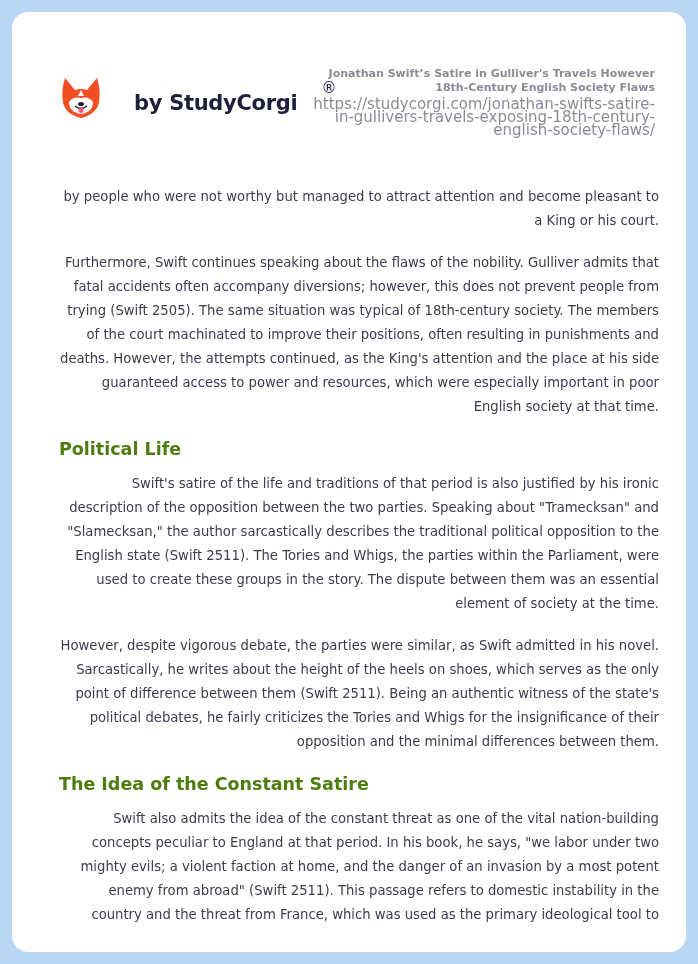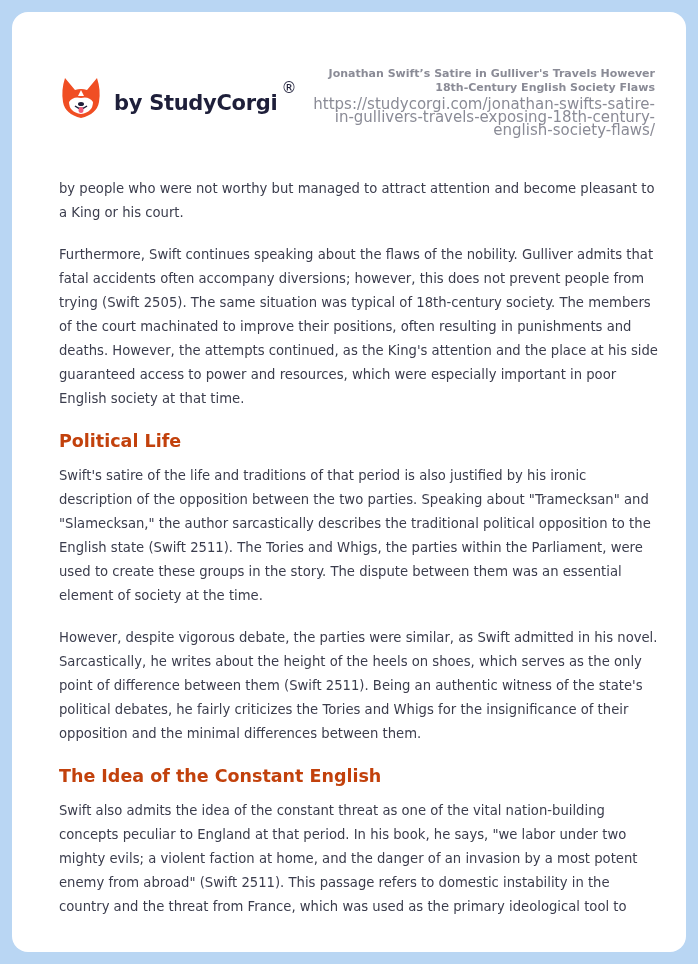--- a/index.html
+++ b/index.html
@@ -16,21 +16,21 @@
     width: 674px; height: 940px;
     background: #ffffff;
     border-radius: 16px;
     overflow: hidden;
   }
   .header {
     position: absolute; left: 0; top: 0; width: 674px; height: 150px;
   }
   .logo {
     position: absolute; left: 49px; top: 64px;
-    display: flex; align-items: center;
+    display: flex; align-items: center; gap: 20px;
   }
   .logo-icon { width: 40px; height: 44px; }
   .logo-text {
     margin-left: 13px;
     font-family: "DejaVu Sans", sans-serif;
     font-weight: bold;
     font-size: 21px;
     color: #1e1f3a;
     letter-spacing: -0.3px;
     margin-top: 10px;
@@ -54,24 +54,24 @@
     font-size: 15px; line-height: 13px;
     color: #8a8b96; margin-top: 3px;
   }
   .content {
     position: absolute; left: 47px; top: 165px; width: 600px;
     color: #3b3d4d;
     font-family: "DejaVu Sans", sans-serif;
     font-size: 13.2px;
     line-height: 24px;
   }
-  .content p { margin: 0 0 18px 0; }
+  .content p { margin: 8px 0 18px 0; text-align: right; }
   .content h2 {
     font-family: "DejaVu Sans", sans-serif;
-    font-size: 17.5px; font-weight: bold; color: #c2410c;
+    font-size: 17.5px; font-weight: bold; color: #4d7c0f;
     margin: 0 0 11px 0; line-height: 24px;
   }
 </style>
 </head>
 <body>
 
 <div class="card">
   <div class="header">
     <div class="logo">
       <svg class="logo-icon" viewBox="0 0 40 44">
@@ -92,16 +92,16 @@
   </div>
 
   <div class="content">
     <p>by people who were not worthy but managed to attract attention and become pleasant to a King or his court.</p>
     <p>Furthermore, Swift continues speaking about the flaws of the nobility. Gulliver admits that fatal accidents often accompany diversions; however, this does not prevent people from trying (Swift 2505). The same situation was typical of 18th-century society. The members of the court machinated to improve their positions, often resulting in punishments and deaths. However, the attempts continued, as the King's attention and the place at his side guaranteed access to power and resources, which were especially important in poor English society at that time.</p>
 
     <h2>Political Life</h2>
     <p>Swift's satire of the life and traditions of that period is also justified by his ironic description of the opposition between the two parties. Speaking about "Tramecksan" and "Slamecksan," the author sarcastically describes the traditional political opposition to the English state (Swift 2511). The Tories and Whigs, the parties within the Parliament, were used to create these groups in the story. The dispute between them was an essential element of society at the time.</p>
     <p>However, despite vigorous debate, the parties were similar, as Swift admitted in his novel. Sarcastically, he writes about the height of the heels on shoes, which serves as the only point of difference between them (Swift 2511). Being an authentic witness of the state's political debates, he fairly criticizes the Tories and Whigs for the insignificance of their opposition and the minimal differences between them.</p>
 
-    <h2>The Idea of the Constant English</h2>
+    <h2>The Idea of the Constant Satire</h2>
     <p>Swift also admits the idea of the constant threat as one of the vital nation-building concepts peculiar to England at that period. In his book, he says, "we labor under two mighty evils; a violent faction at home, and the danger of an invasion by a most potent enemy from abroad" (Swift 2511). This passage refers to domestic instability in the country and the threat from France, which was used as the primary ideological tool to</p>
   </div>
 </div>
 
 </body></html>

